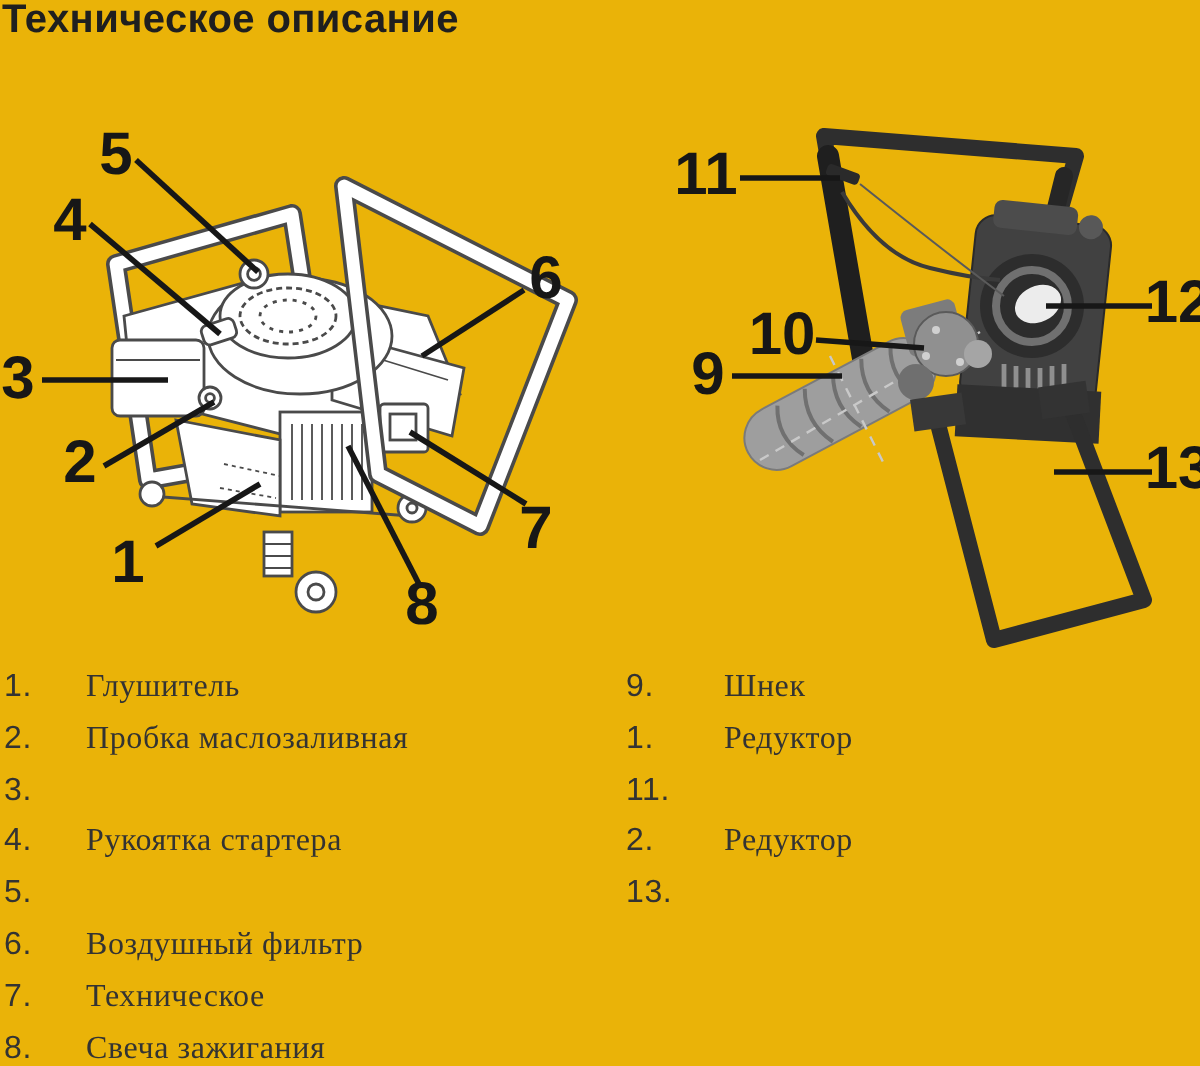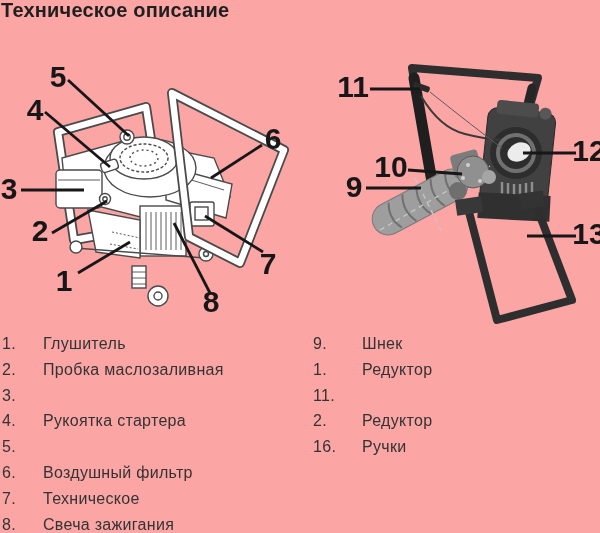--- a/index.html
+++ b/index.html
@@ -1,16 +1,16 @@
 <!DOCTYPE html>
 <html lang="ru"><head>
 <meta charset="utf-8">
 <style>
   html,body{margin:0;padding:0;background:#fff;}
-  .page{position:relative;width:600px;height:533px;background:#fca5a5;overflow:hidden;
+  .page{position:relative;width:600px;height:533px;background:#eab308;overflow:hidden;
         font-family:"Liberation Sans",sans-serif;}
   .title{position:absolute;top:-4px;left:1px;margin:0;font-size:20px;line-height:28px;
          font-weight:700;color:#1f1f1f;letter-spacing:.2px;}
   .diagrams{position:absolute;top:50px;left:0;}
   
   .ln{stroke:#4a4a4a;stroke-width:1.4;fill:#fff;}
   .lnf{stroke:#4a4a4a;stroke-width:1.4;fill:none;}
   .thin{stroke:#4a4a4a;stroke-width:.9;fill:none;}
   .tube-o{fill:none;stroke:#4a4a4a;stroke-width:10;stroke-linejoin:round;stroke-linecap:round;}
   .tube-i{fill:none;stroke:#fff;stroke-width:6.4;stroke-linejoin:round;stroke-linecap:round;}
@@ -19,21 +19,21 @@
   .callout{font-size:30px;font-weight:700;fill:#171717;text-anchor:middle;
            font-family:"Liberation Sans",sans-serif;}
   
   .legend-col{position:absolute;top:331px;color:#333;font-size:16px;line-height:25.8px;
               letter-spacing:.3px;}
   .col-left{left:2px;width:300px;}
   .col-right{left:313px;width:271px;}
   .row{display:flex;align-items:flex-start;}
   .col-left .num{flex:0 0 41px;}
   .col-right .num{flex:0 0 49px;}
-  .lbl{flex:1;max-width:222px;}
+  .lbl{flex:1;max-width:222px;font-family:Liberation Serif, serif;}
 </style>
 </head>
 <body>
 
 <div class="page">
   <h1 class="title">Техническое описание</h1>
 
   <svg class="diagrams" width="600" height="285" viewBox="0 50 600 285">
 
     <g>
@@ -229,17 +229,16 @@
         <span class="lbl">Редуктор</span>
       </div>
     <div class="row">
         <span class="num">11.</span>
       </div>
     <div class="row">
         <span class="num">2.</span>
         <span class="lbl">Редуктор</span>
       </div>
     <div class="row">
-        <span class="num">16.</span>
-        <span class="lbl">Ручки</span>
+        <span class="num">13.</span>
       </div>
   </div>
 </div>
 
 </body></html>

